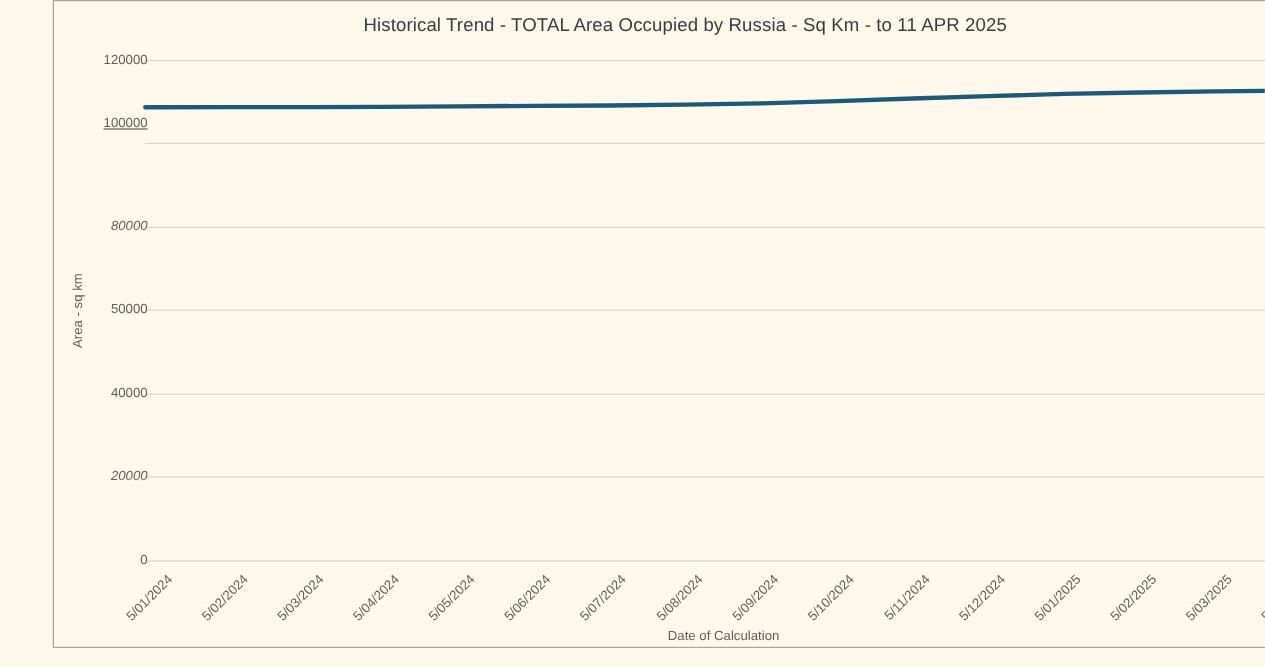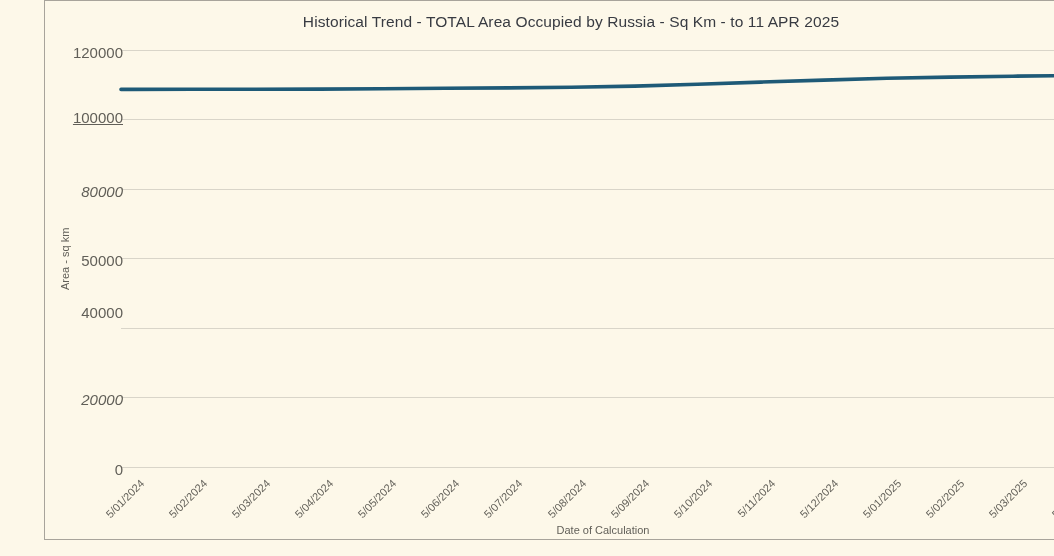--- a/index.html
+++ b/index.html
@@ -31,21 +31,21 @@
     width: 964px; height: 417px;
   }
   .gridline {
     position: absolute;
     left: 0; width: 100%; height: 1px;
     background: #d9d5c9;
   }
   .y-tick-label {
     position: absolute;
     right: 974px;
-    font-size: 15px;
+    font-size: 11px;
     color: #615f58;
     white-space: nowrap;
     text-align: center;
   }
   .x-tick-label {
     position: absolute;
     font-size: 11px;
     color: #615f58;
     white-space: nowrap;
     transform-origin: 100% 0;
@@ -93,24 +93,24 @@
       <div class="gridline" style="background: rgb(217, 213, 201); top: 138.5px;"></div>
       <div class="gridline" style="background: rgb(217, 213, 201); top: 69px;"></div>
       <div class="gridline" style="background: rgb(217, 213, 201); top: -0.5px;"></div>
     </div>
 
   <div class="x-axis-title">Date of Calculation</div>
 
   <div class="visual-boundary"></div>
 <div class="y-tick-label" style="top: 459.5px;">0</div>
     <div class="y-tick-label" style="top: 390px; font-style: italic;">20000</div>
-    <div class="y-tick-label" style="top: 303px;">40000</div>
+    <div class="y-tick-label" style="top: 321px;">40000</div>
     <div class="y-tick-label" style="top: 251px;">50000</div>
     <div class="y-tick-label" style="top: 181.5px; font-style: italic;">80000</div>
-    <div class="y-tick-label" style="top: 108px; text-decoration: underline;">100000</div>
+    <div class="y-tick-label" style="top: 96px; text-decoration: underline;">100000</div>
     <div class="y-tick-label" style="top: 42.5px;">120000</div>
     <div class="x-tick-label" style="right: 959px; top: 476px;">5/01/2024</div>
     <div class="x-tick-label" style="right: 895.933px; top: 476px;">5/02/2024</div>
     <div class="x-tick-label" style="right: 832.867px; top: 476px;">5/03/2024</div>
     <div class="x-tick-label" style="right: 769.8px; top: 476px;">5/04/2024</div>
     <div class="x-tick-label" style="right: 706.733px; top: 476px;">5/05/2024</div>
     <div class="x-tick-label" style="right: 643.667px; top: 476px;">5/06/2024</div>
     <div class="x-tick-label" style="right: 580.6px; top: 476px;">5/07/2024</div>
     <div class="x-tick-label" style="right: 517.533px; top: 476px;">5/08/2024</div>
     <div class="x-tick-label" style="right: 454.467px; top: 476px;">5/09/2024</div>

